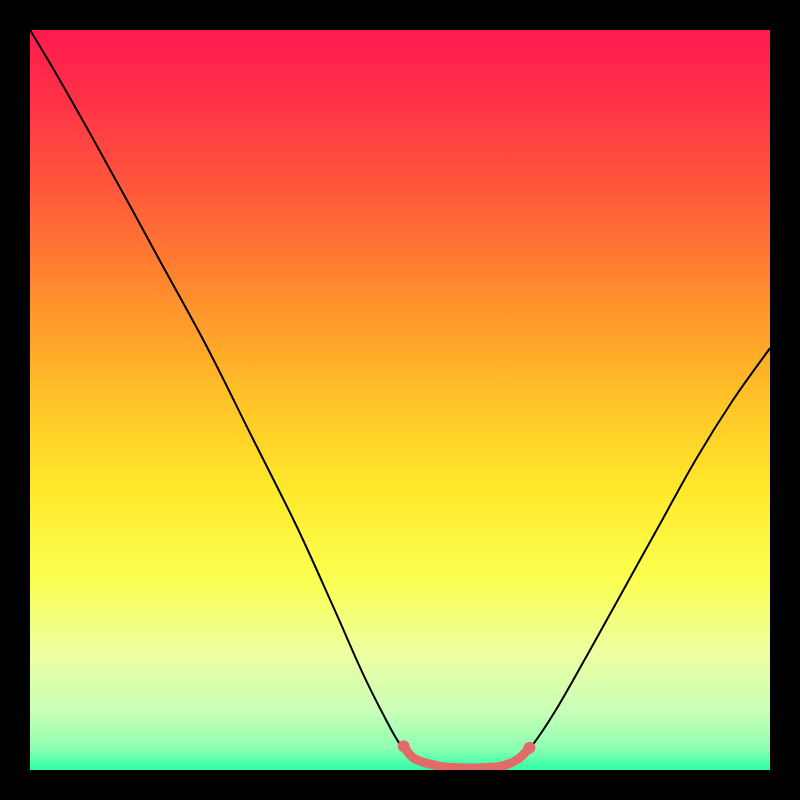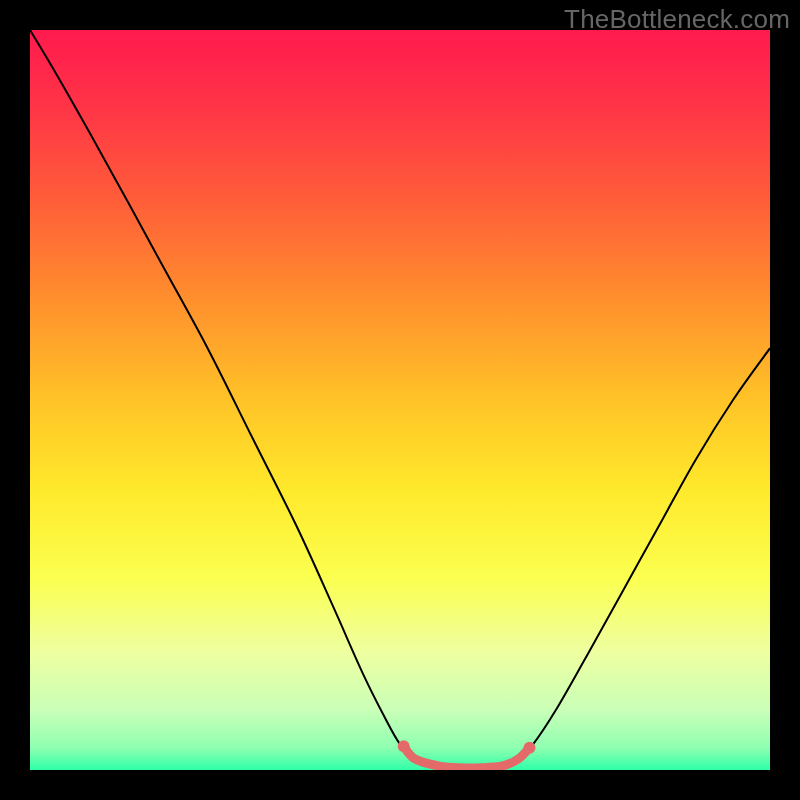--- a/index.html
+++ b/index.html
@@ -39,21 +39,20 @@
     z-index: 20;
   }
   svg {
     display: block;
   }
 </style>
 </head>
 <body>
 
 <div class="frame">
-  <div class="watermark">TheBottleneck.com</div>
   <div class="plot">
     <svg id="chart-svg" width="740" height="740" viewBox="0 0 740 740" preserveAspectRatio="none">
       <defs>
         <linearGradient id="bg-grad" x1="0" y1="0" x2="0" y2="1">
             <stop offset="0%" stop-color="#ff1a4e"></stop>
             <stop offset="10%" stop-color="#ff3347"></stop>
             <stop offset="22%" stop-color="#ff5a3a"></stop>
             <stop offset="35%" stop-color="#ff8a2e"></stop>
             <stop offset="50%" stop-color="#ffc327"></stop>
             <stop offset="62%" stop-color="#ffe92b"></stop>

